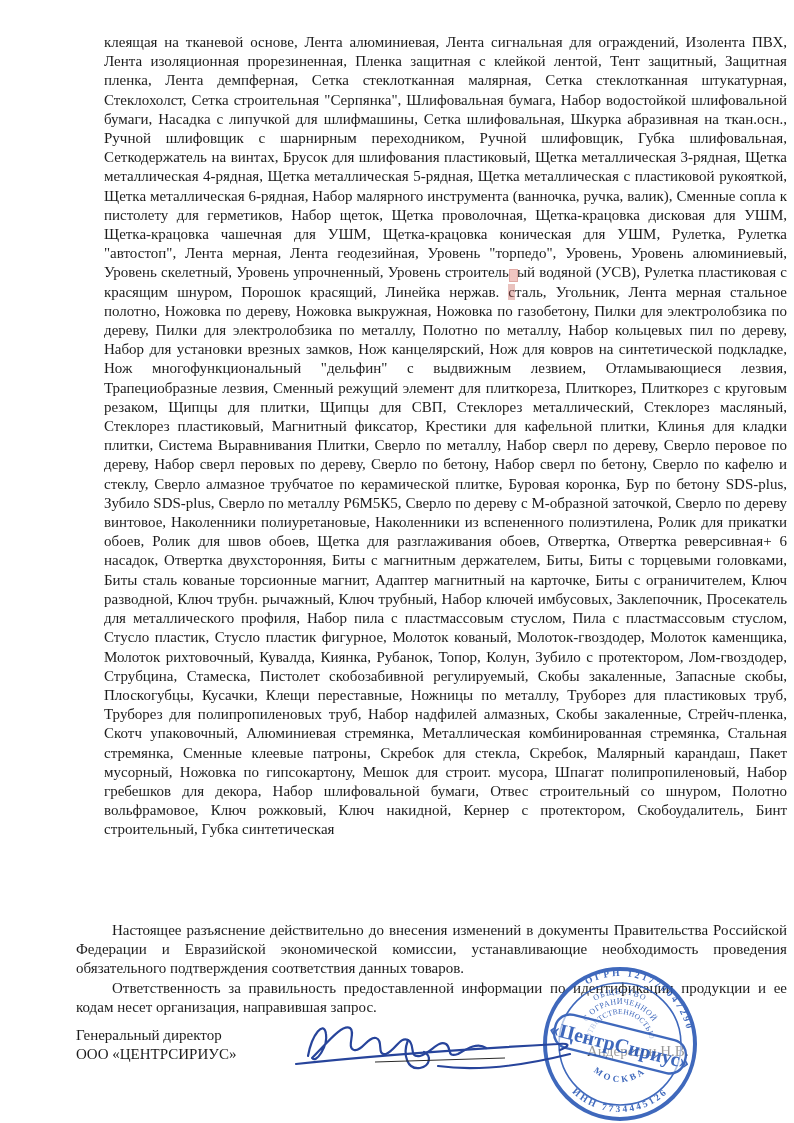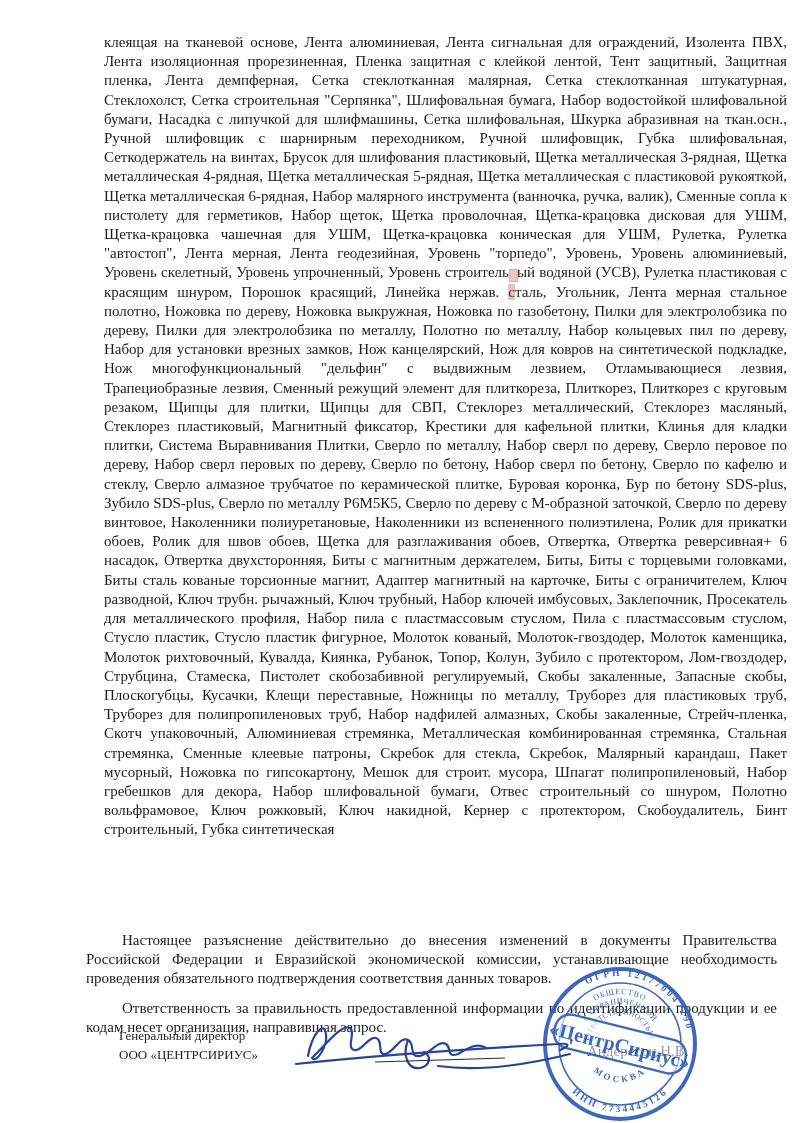--- a/index.html
+++ b/index.html
@@ -31,27 +31,26 @@
     width:7px;height:11px;
     background:#f0c6c2;
     border:1px solid #e0a9a4;
   }
   .closing{
     position:absolute;
     left:76px;top:921px;width:711px;
     font-size:15px;line-height:19.2px;
     text-align:justify;
   }
-  .closing p{margin:10px;text-indent:36px;}
+  .closing p{margin:0;text-indent:36px;}
   .sig-labels{
     position:absolute;
     left:76px;top:1026px;
-    font-size:13px;line-height:19.2px;
+    font-size:15px;line-height:19.2px;
     z-index:1;
-    margin-left:43px;
   }
   .signer-name{
     position:absolute;
     left:587px;top:1043px;
     font-size:15px;
     z-index:1;
   }
   .signature-svg{
     position:absolute;
     left:290px;top:1012px;

